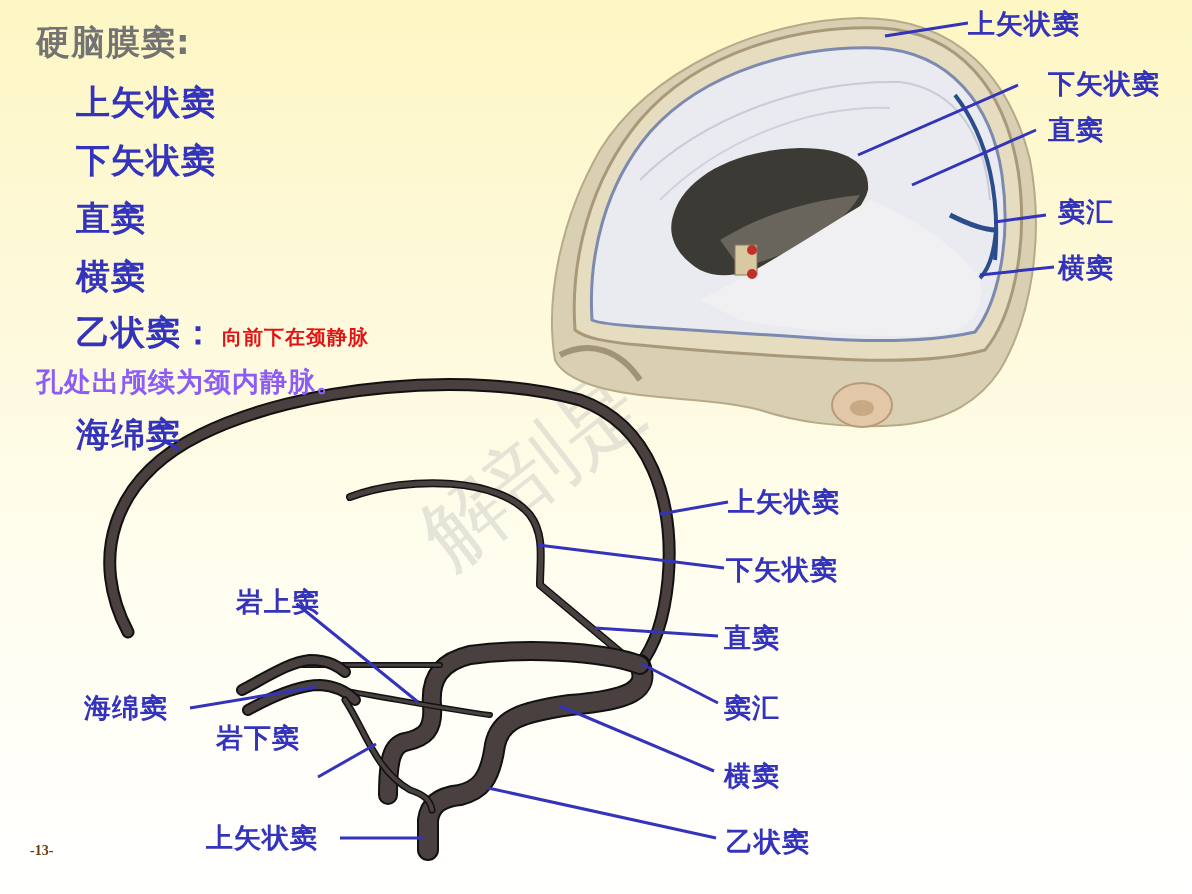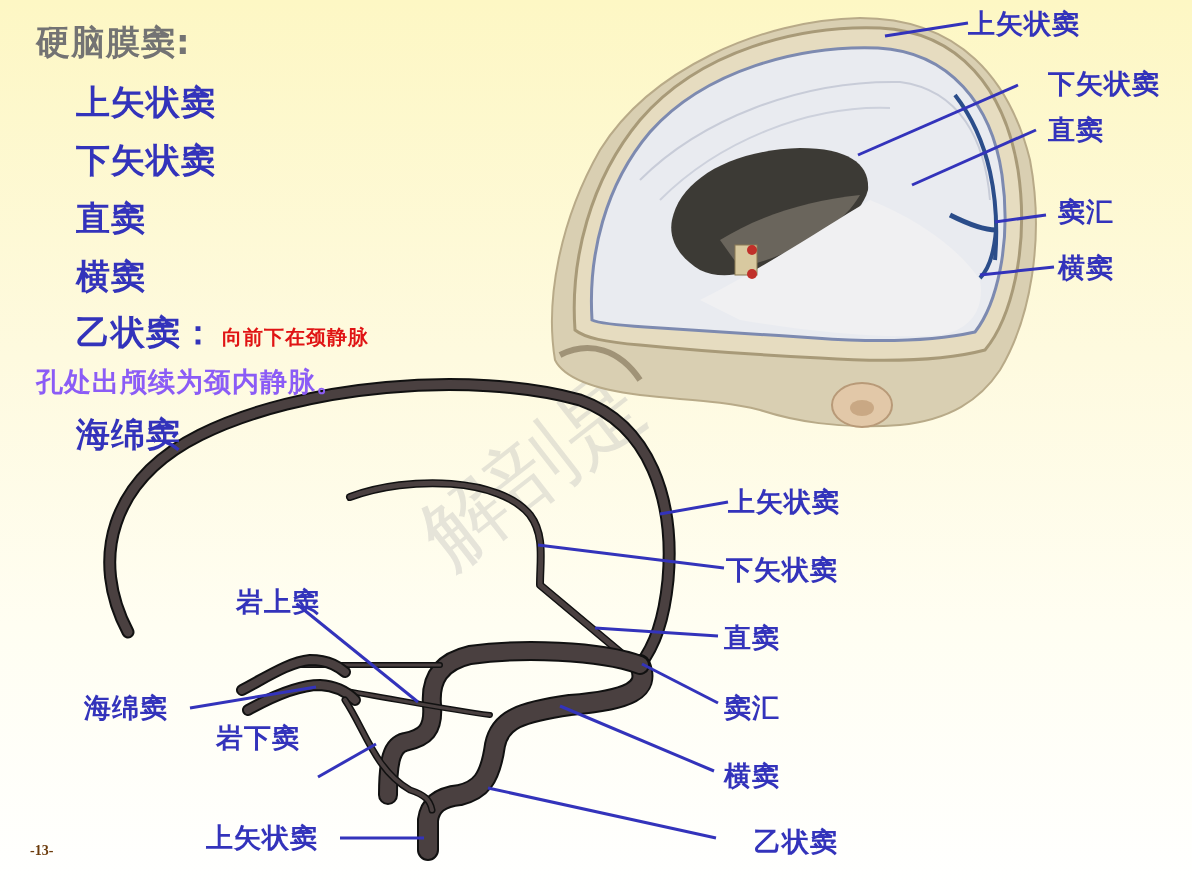--- a/index.html
+++ b/index.html
@@ -124,19 +124,19 @@
 <div class="abs label" style="left:1048px; top:66px;">下矢状窦</div>
 <div class="abs label" style="left:1048px; top:112px;">直窦</div>
 <div class="abs label" style="left:1058px; top:194px;">窦汇</div>
 <div class="abs label" style="left:1058px; top:250px;">横窦</div>
 
 <div class="abs label" style="left:728px; top:484px;">上矢状窦</div>
 <div class="abs label" style="left:726px; top:552px;">下矢状窦</div>
 <div class="abs label" style="left:724px; top:620px;">直窦</div>
 <div class="abs label" style="left:724px; top:690px;">窦汇</div>
 <div class="abs label" style="left:724px; top:758px;">横窦</div>
-<div class="abs label" style="left:754px; top:824px;text-align:right;">乙状窦</div>
+<div class="abs label" style="left:726px; top:824px;text-align:right;">乙状窦</div>
 <div class="abs label" style="left:236px; top:584px;">岩上窦</div>
 <div class="abs label" style="left:84px; top:690px;">海绵窦</div>
 <div class="abs label" style="left:216px; top:720px;">岩下窦</div>
 <div class="abs label" style="left:206px; top:820px;">上矢状窦</div>
 
 <div class="abs page-num">-13-</div>
 
 </body></html>

